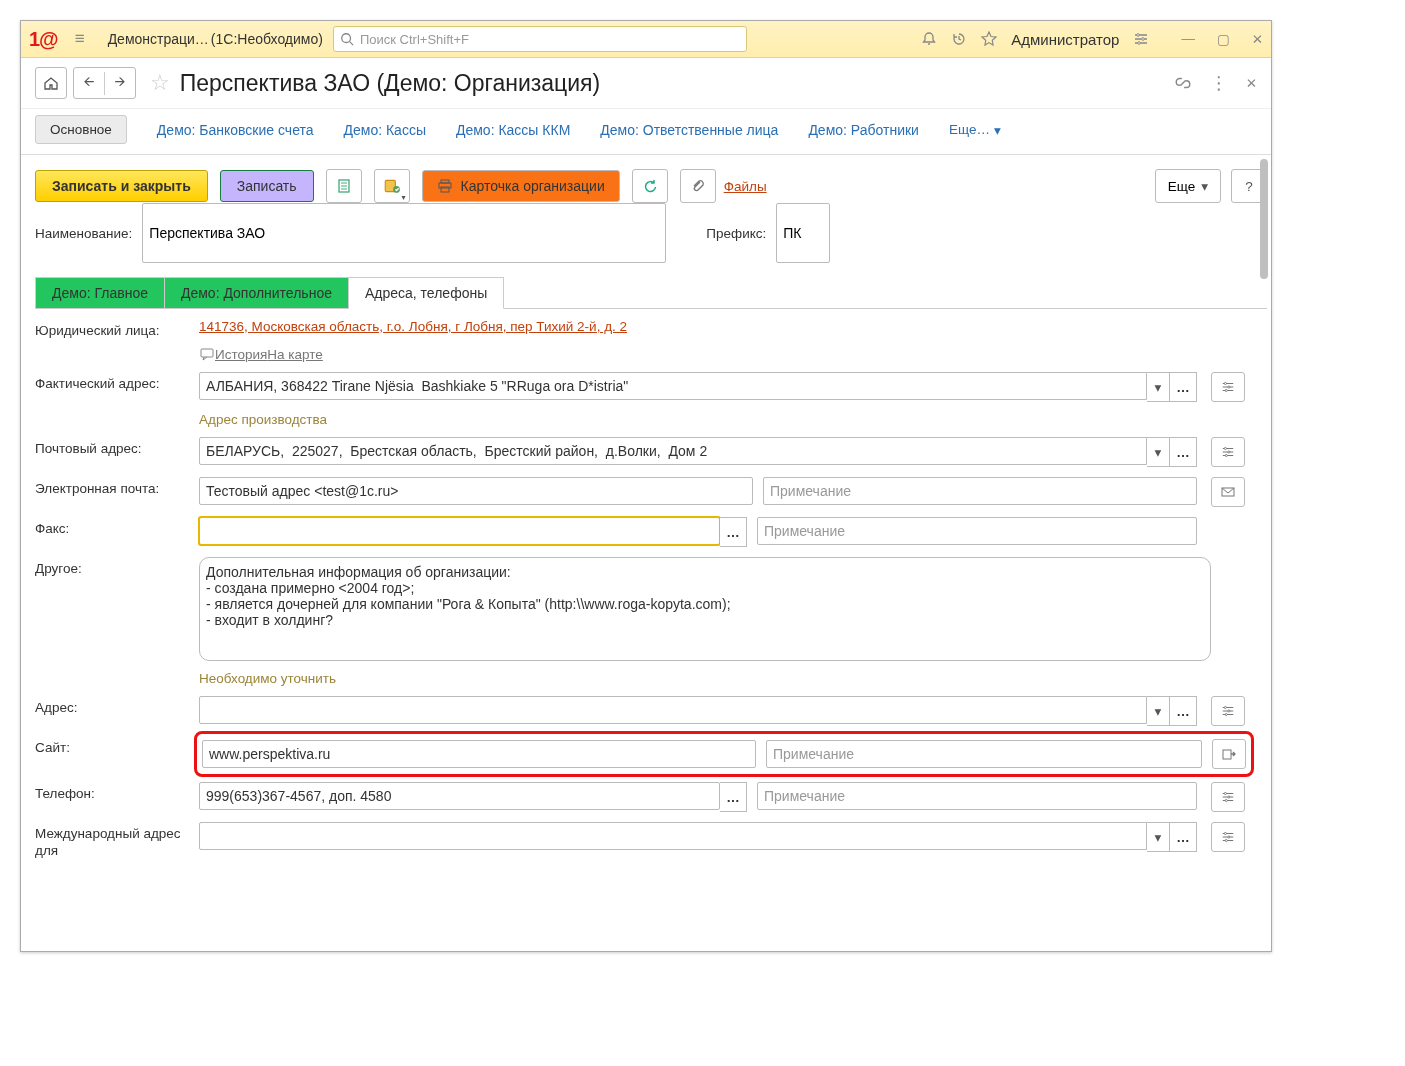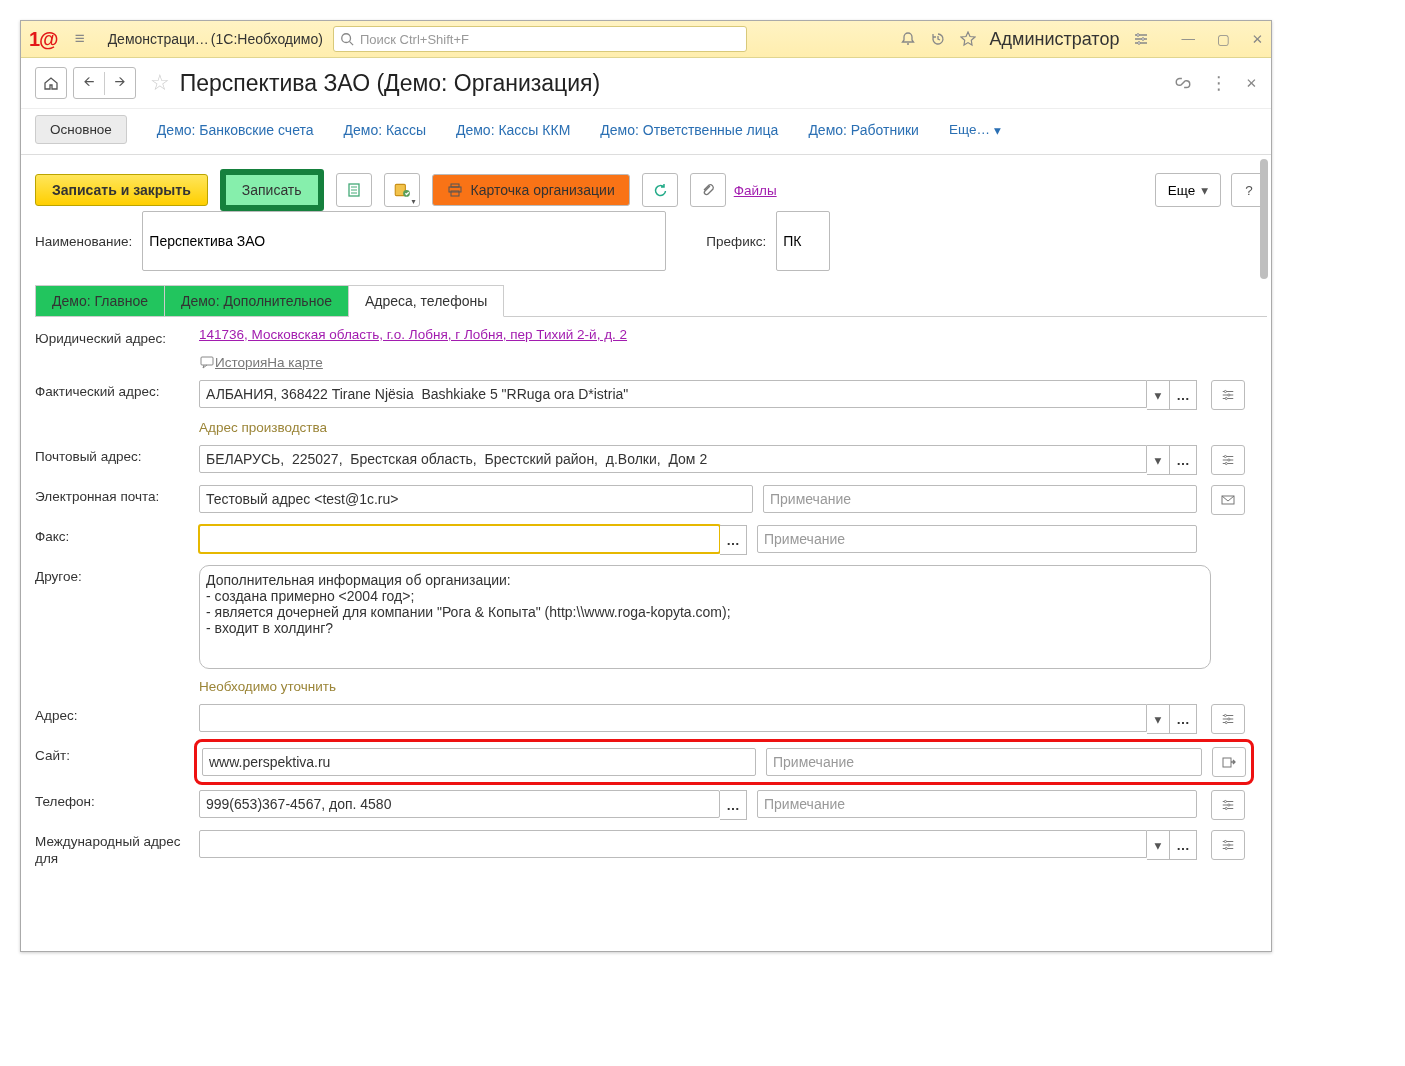--- a/index.html
+++ b/index.html
@@ -7,21 +7,21 @@
 .topbar{background:linear-gradient(#fff3c4,#ffeeae);height:36px;display:flex;align-items:center;padding:0 8px;border-bottom:1px solid #e0d590}
 .logo{color:#e31818;font-weight:900;font-size:20px;letter-spacing:-1px;margin-right:6px}
 .menu-icon{width:20px;text-align:center;color:#888;font-size:17px;margin:0 6px;cursor:pointer}
 .appname{color:#333;margin:0 2px 0 12px;font-size:14px}
 .appsuffix{color:#333;margin-right:10px;font-size:14px}
 .search{flex:1;max-width:400px;display:flex;align-items:center;border:1px solid #d8c97a;background:#fff;border-radius:3px;height:24px;padding:0 6px}
 .search svg{margin-right:4px}
 .search input{border:0;outline:0;flex:1;font-size:13px;color:#333;background:transparent}
 .top-right{margin-left:auto;display:flex;align-items:center;gap:14px}
 .top-right .ic{color:#888;cursor:pointer}
-.userlabel{color:#333;font-size:18px}
+.userlabel{color:#333;font-size:15px}
 .winbtns{display:flex;gap:22px;margin-left:18px;color:#888}
 .winbtns span{cursor:pointer}
 
 .navrow{height:46px;display:flex;align-items:center;padding:2px 14px;border-bottom:1px solid #eee}
 .btn-square{border:1px solid #bbb;background:#fff;border-radius:3px;height:30px;min-width:30px;display:flex;align-items:center;justify-content:center;margin-right:6px;cursor:pointer;color:#555}
 .btn-pair{border:1px solid #bbb;background:#fff;border-radius:3px;height:30px;display:flex;align-items:center;margin-right:10px}
 .btn-pair span{width:30px;text-align:center;color:#555;cursor:pointer}
 .btn-pair span:first-child{border-right:1px solid #ccc}
 .star{color:#ccc;font-size:22px;margin:0 10px 0 4px}
 .page-title{font-size:23px;color:#222}
@@ -30,24 +30,24 @@
 
 .linksrow{display:flex;align-items:center;gap:30px;padding:6px 14px 10px 14px;border-bottom:1px solid #ddd}
 .tabbtn{background:#ececec;border:1px solid #ccc;border-radius:3px;padding:6px 14px;color:#333;cursor:pointer}
 .tablink{color:#2a6fb3;text-decoration:none;cursor:pointer;font-size:14px}
 .more{color:#2a6fb3;cursor:pointer;display:flex;align-items:center;gap:4px}
 
 .content{flex:1;overflow:auto;padding:14px 4px 14px 14px;position:relative}
 
 .toolbar{display:flex;align-items:center;gap:12px;}
 .bigbtn{border:1px solid #bba400;background:linear-gradient(#ffe65b,#ffcf00);border-radius:3px;padding:7px 16px;font-weight:bold;color:#333;cursor:pointer;font-size:14px}
-.plainbtn{border:6px solid #15803d;background:#86efac;border-radius:3px;padding:7px 16px;cursor:pointer;font-size:14px;color:#333}
+.plainbtn{border:1px solid #15803d;background:#c4b5fd;border-radius:3px;padding:7px 16px;cursor:pointer;font-size:14px;color:#333}
 .iconbtn{border:1px solid #bbb;background:#fff;border-radius:3px;width:34px;height:32px;display:flex;align-items:center;justify-content:center;cursor:pointer;color:#555;position:relative}
 .cardbtn{border:1px solid #bbb;background:#f97316;border-radius:3px;padding:7px 14px;display:flex;gap:8px;cursor:pointer;font-size:14px;color:#333}
-.link{color:#a21caf;text-decoration:underline;cursor:pointer}
+.link{color:#c2410c;text-decoration:underline;cursor:pointer}
 .right-tools{margin-left:auto;display:flex;gap:10px}
 .dropbtn{border:1px solid #bbb;background:#fff;border-radius:3px;padding:7px 12px;display:flex;align-items:center;gap:6px;cursor:pointer}
 
 .fieldrow{display:flex;align-items:center;gap:10px;margin-bottom:14px}
 .lbl{color:#333}
 .txt{border:1px solid #bbb;border-radius:2px;height:26px;padding:16px 6px;font-size:14px}
 
 .innertabs{display:flex;border-bottom:1px solid #ccc;margin-bottom:10px}
 .itab{padding:7px 16px;border:1px solid #ccc;background:#22c55e;cursor:pointer;color:#333;font-size:14px;margin-bottom:-1px}
 .itab:not(:first-child){border-left:0}
@@ -224,21 +224,21 @@
     </div>
 
     <div class="innertabs">
       <div class="itab">Демо: Главное</div>
       <div class="itab">Демо: Дополнительное</div>
       <div class="itab active">Адреса, телефоны</div>
     </div>
 
     <div class="grid">
 
-      <div class="glabel">Юридический адрес:</div>
+      <div class="glabel">Юридический лица:</div>
       <div class="addrsection">
         <a href="#" class="link">141736, Московская область, г.о. Лобня, г Лобня, пер Тихий 2-й, д. 2</a>
         <div class="histrow">
           <span>
               <svg width="16" height="16" viewBox="0 0 16 16">
                 <rect x="2" y="3" width="12" height="8" rx="1" fill="none" stroke="#888"></rect>
                 <path d="M5 11l-1 3 4-3" fill="none" stroke="#888"></path>
               </svg>
             </span>
           <span class="hist">История</span>

